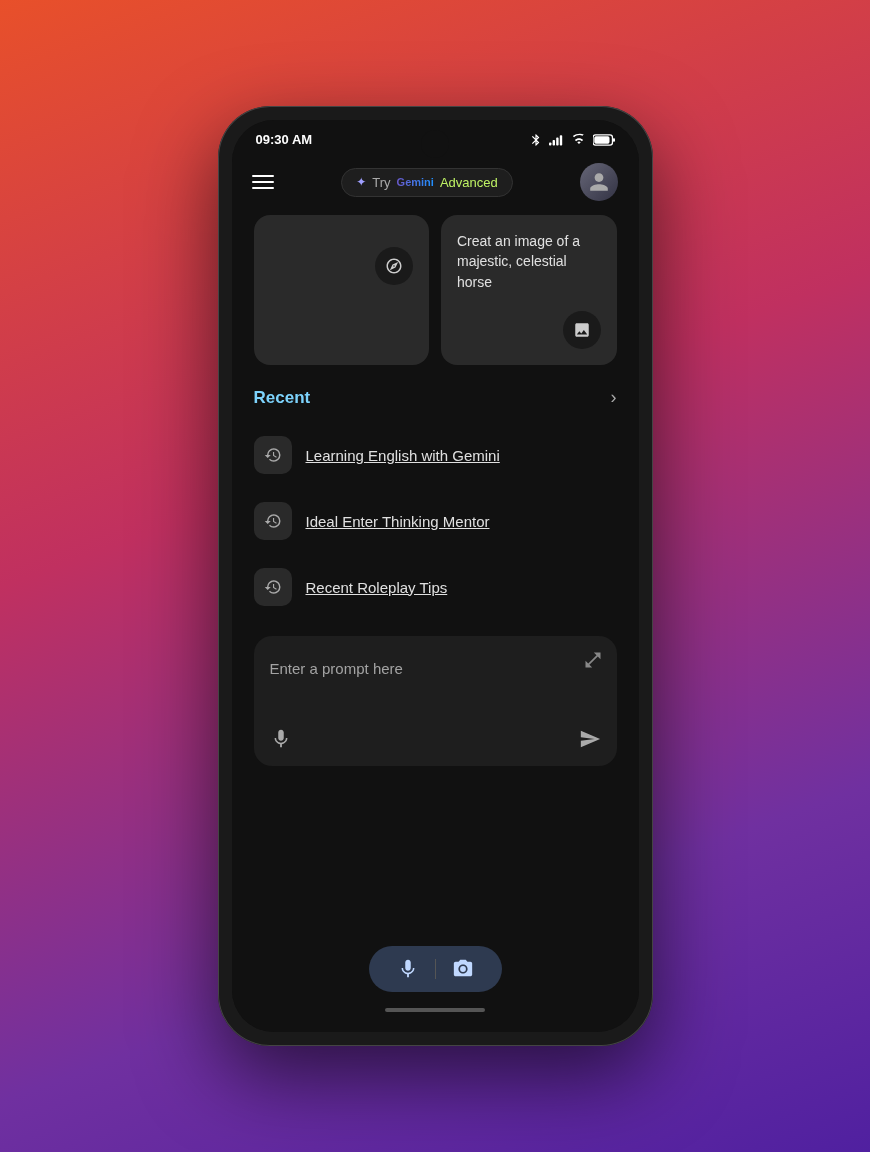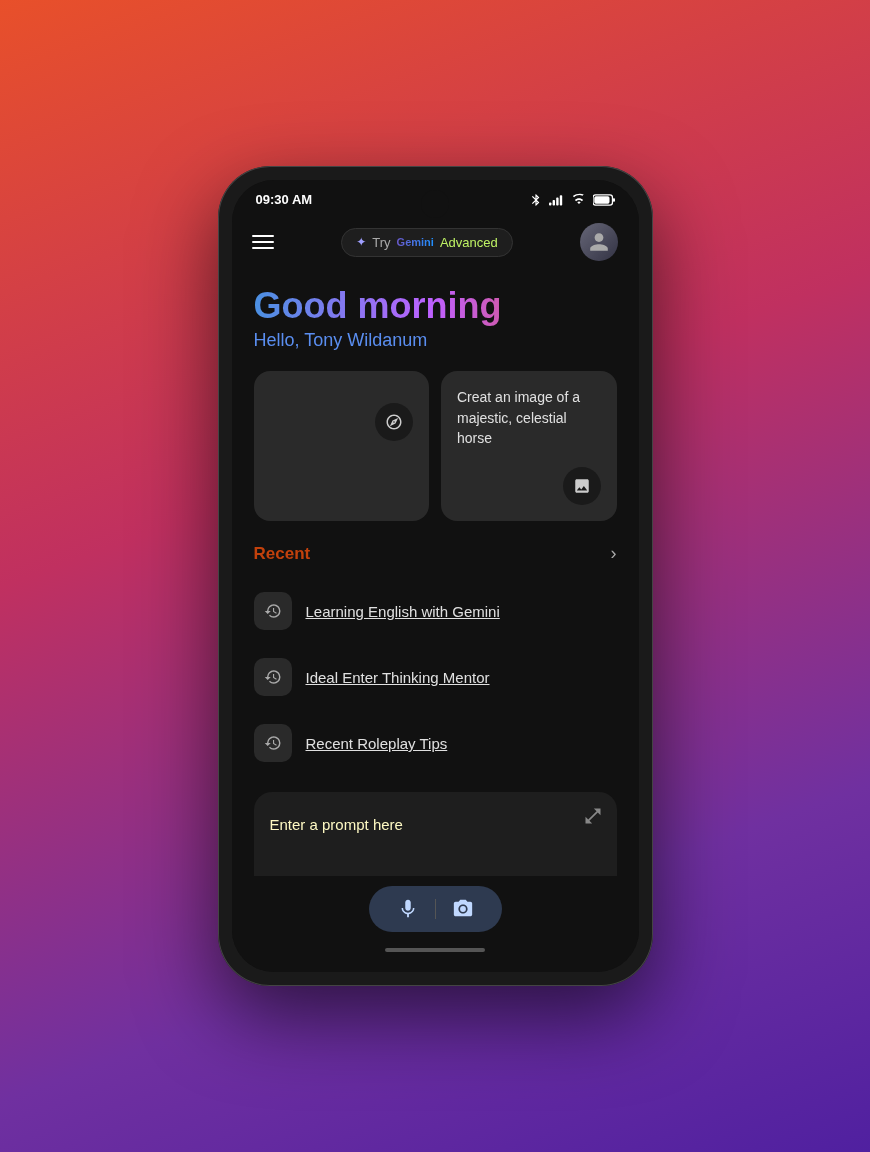--- a/index.html
+++ b/index.html
@@ -10,21 +10,21 @@
       background: linear-gradient(160deg, #e8502a 0%, #c03060 40%, #7030a0 75%, #5020a0 100%);
       display: flex;
       align-items: center;
       justify-content: center;
       font-family: 'Segoe UI', Arial, sans-serif;
       overflow: hidden;
     }
 
     .phone-outer {
       width: 435px;
-      height: 820px;
+      height: 940px;
       background: #1a1a1a;
       border-radius: 52px;
       padding: 14px;
       box-shadow: 0 30px 80px rgba(0,0,0,0.6), inset 0 0 0 1px #444;
       position: relative;
     }
 
     .phone-inner {
       width: 100%;
       height: 100%;
@@ -220,21 +220,21 @@
     }
 
     
     .recent-header {
       display: flex;
       align-items: center;
       justify-content: space-between;
       padding: 0 22px 14px;
     }
     .recent-label {
-      color: #c2410c;
+      color: #7dd3fc;
       font-size: 17px;
       font-weight: 600;
     }
     .recent-chevron {
       color: #aaa;
       font-size: 18px;
       cursor: pointer;
     }
 
     .recent-item {
@@ -289,21 +289,21 @@
       right: 14px;
       cursor: pointer;
     }
     .expand-icon svg {
       fill: #888;
       width: 20px;
       height: 20px;
     }
 
     .prompt-input-area {
-      color: #fef9c3;
+      color: #a3a3a3;
       font-size: 15px;
       padding-top: 8px;
       padding-right: 30px;
       min-height: 50px;
     }
 
     .prompt-actions {
       display: flex;
       align-items: center;
       justify-content: space-between;
@@ -428,24 +428,20 @@
 
         <div class="avatar">
           <div class="avatar-placeholder">
             <svg width="22" height="22" viewBox="0 0 24 24" fill="#aaa">
                 <path d="M12 12c2.7 0 4.8-2.1 4.8-4.8S14.7 2.4 12 2.4 7.2 4.5 7.2 7.2 9.3 12 12 12zm0 2.4c-3.2 0-9.6 1.6-9.6 4.8v2.4h19.2v-2.4c0-3.2-6.4-4.8-9.6-4.8z"></path>
               </svg>
           </div>
         </div>
       </div>
 
-      <div class="greeting-section">
-        <div class="greeting-title">Good morning</div>
-        <div class="greeting-subtitle">Hello, Tony Wildanum</div>
-      </div>
 
       <div class="cards-row">
         <div class="suggestion-card">
           <div class="card-icon-wrap">
             <svg viewBox="0 0 24 24">
                 <path d="M12 2C6.48 2 2 6.48 2 12s4.48 10 10 10 10-4.48 10-10S17.52 2 12 2zm0 18c-4.41 0-8-3.59-8-8s3.59-8 8-8 8 3.59 8 8-3.59 8-8 8zm-5.5-2.5l7.51-3.49L17.5 6.5 9.99 9.99 6.5 17.5zm5.5-6.6c.61 0 1.1.49 1.1 1.1s-.49 1.1-1.1 1.1-1.1-.49-1.1-1.1.49-1.1 1.1-1.1z"></path>
               </svg>
           </div>
         </div>
 

